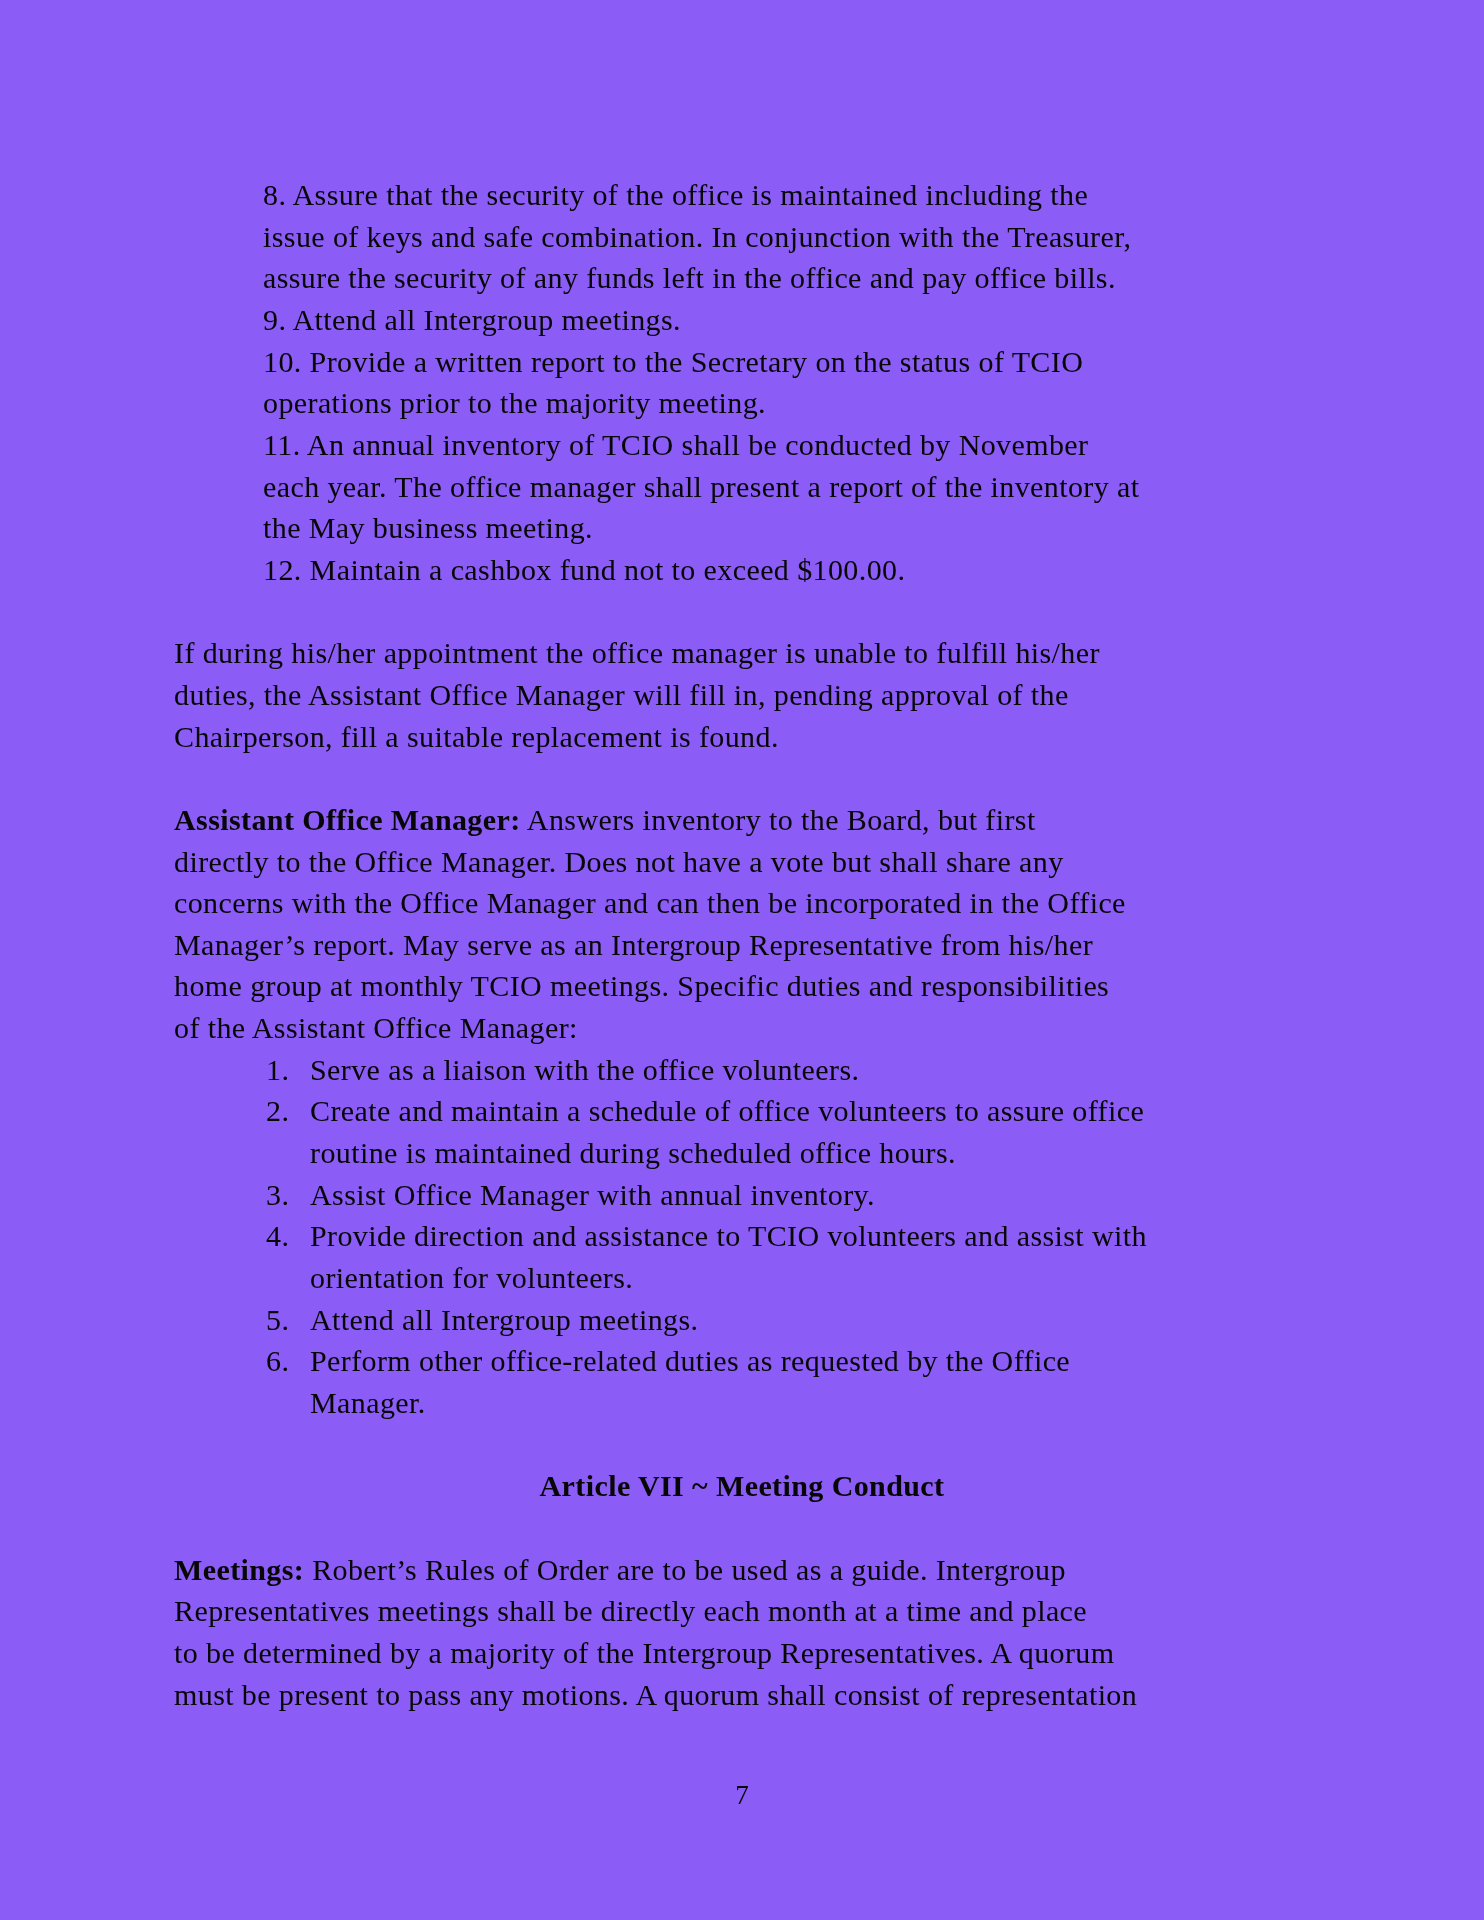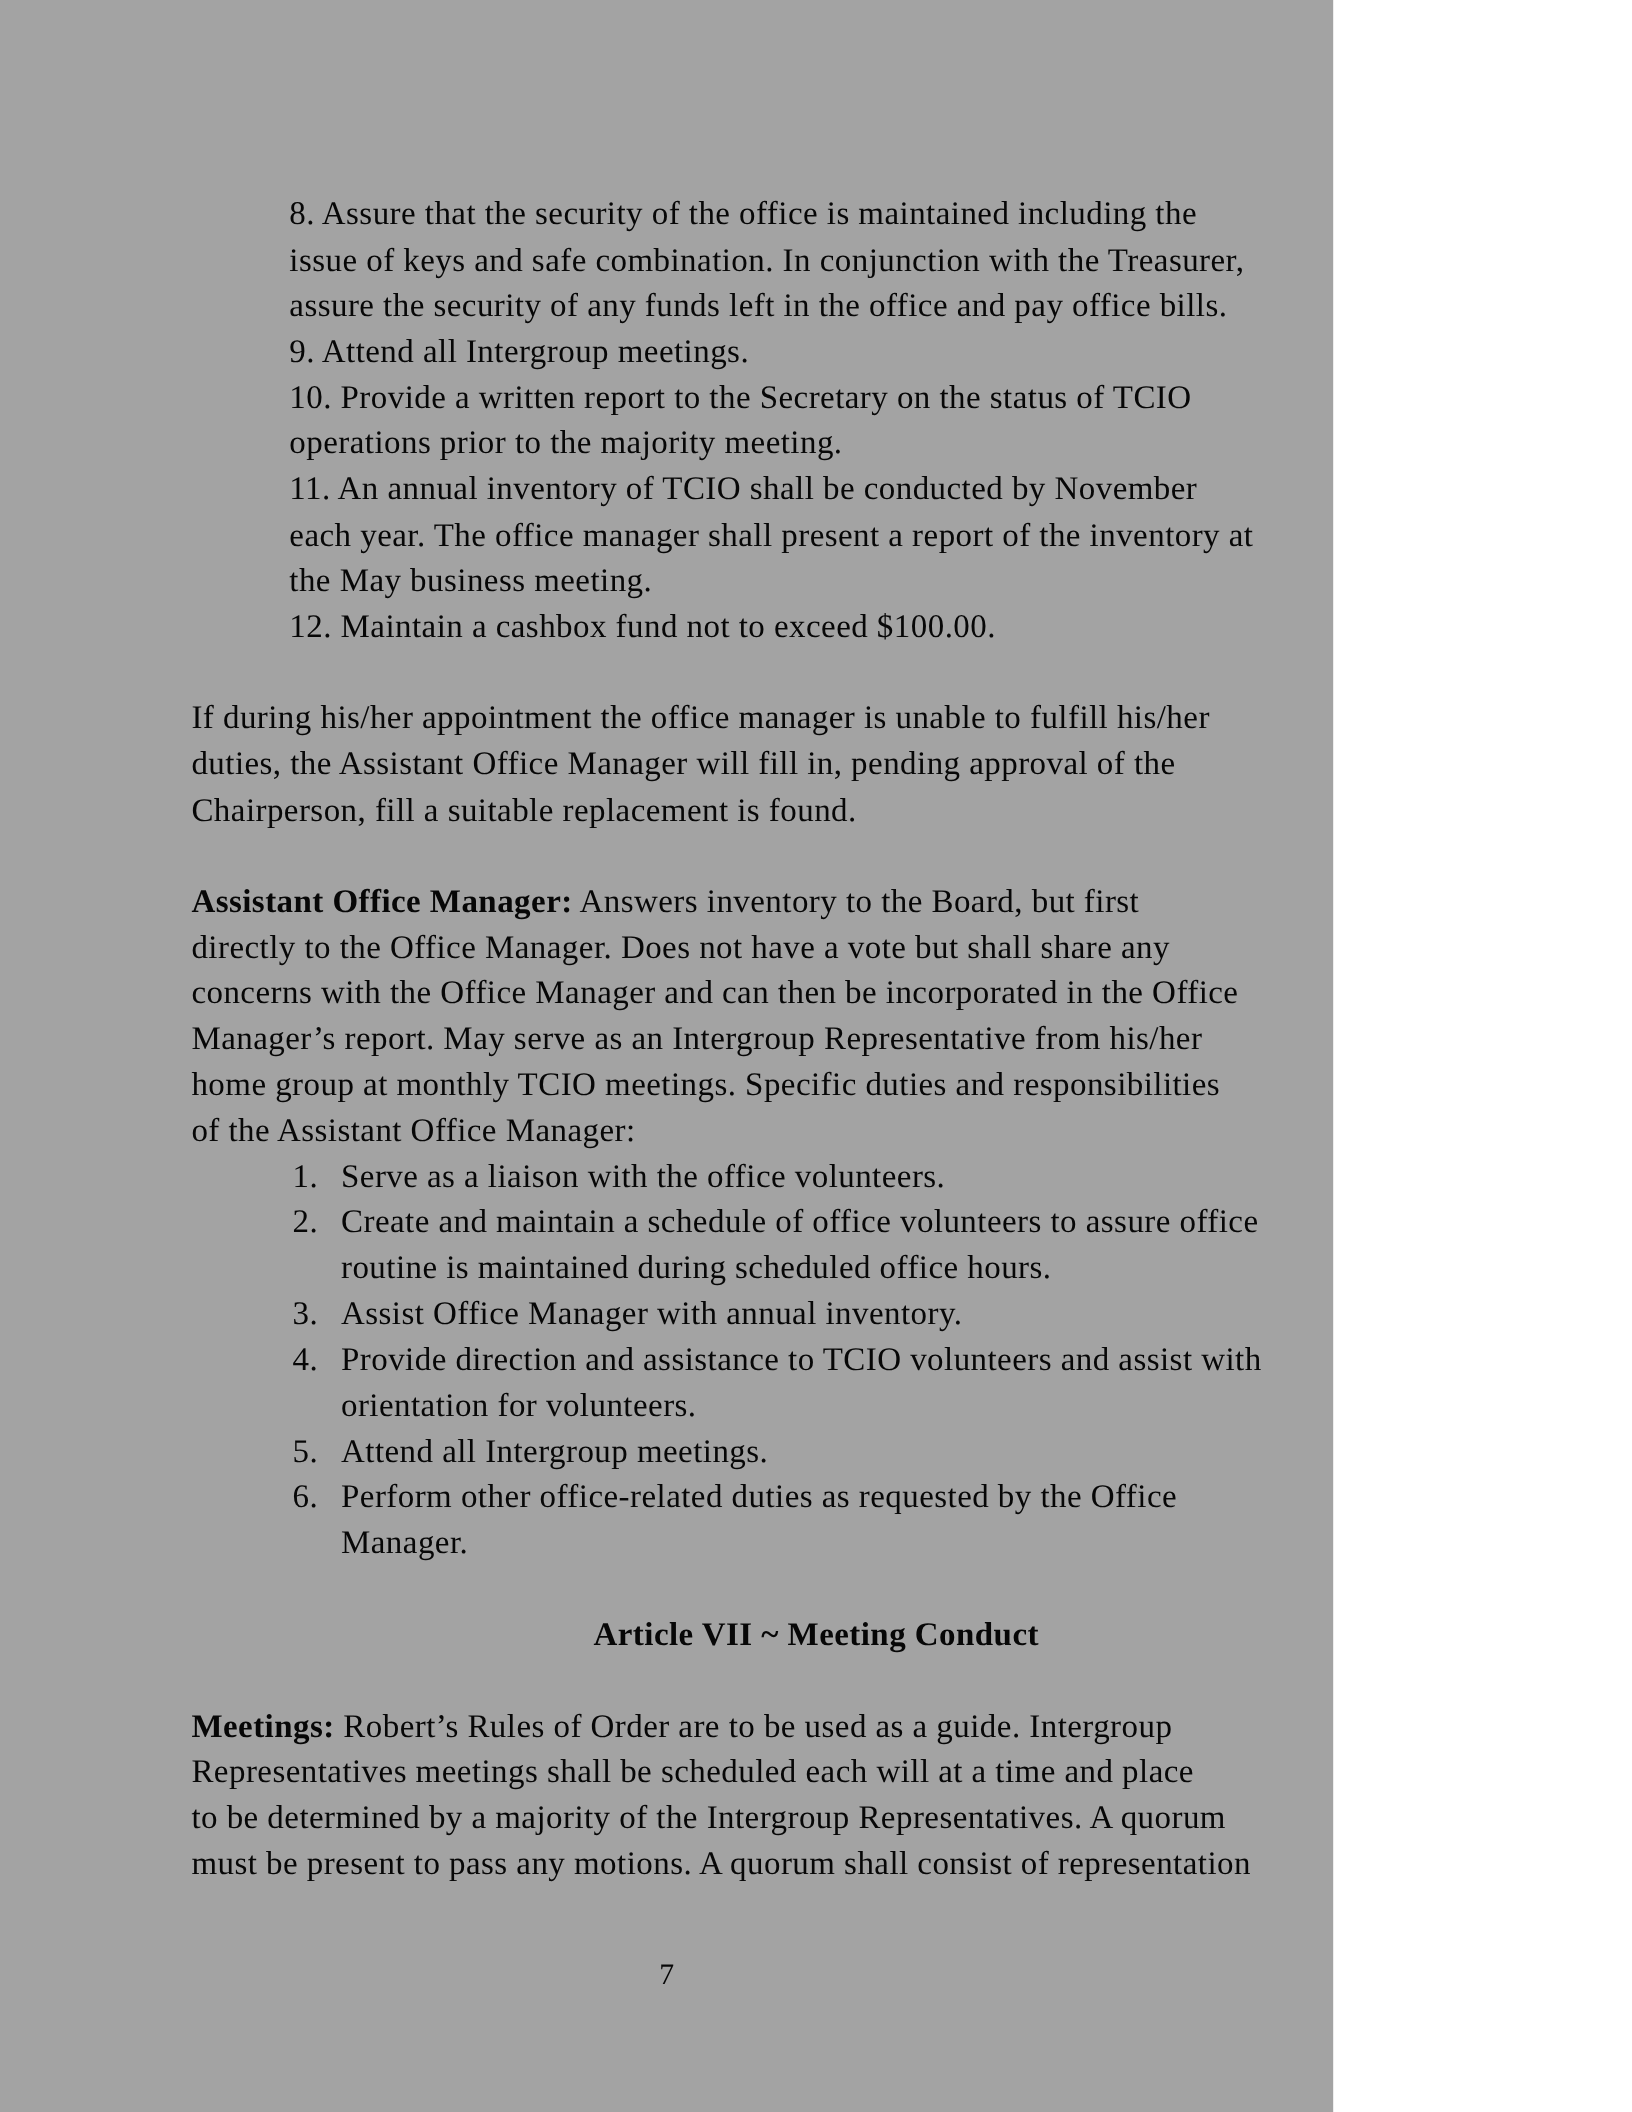--- a/index.html
+++ b/index.html
@@ -2,23 +2,23 @@
 <html><head>
 <meta charset="utf-8">
 <style>
   html, body {
     margin: 0;
     padding: 0;
     background: #ffffff;
   }
   .page {
     position: relative;
-    width: 1212px;
+    width: 1484px;
     height: 1920px;
-    background: #a3a3a3;
+    background: #8b5cf6;
     overflow: hidden;
     font-family: "Liberation Serif", "DejaVu Serif", serif;
     color: #070707;
   }
   .content {
     position: absolute;
     left: 174px;
     top: 174px;
     width: 1136px;
     font-size: 30px;
@@ -90,20 +90,20 @@
     <div class="ln hang"><span class="num">6.</span><span>Perform other office-related duties as requested by the Office</span></div>
     <div class="ln cont">Manager.</div>
 
     <div class="ln blank"></div>
 
     <div class="ln heading">Article VII ~ Meeting Conduct</div>
 
     <div class="ln blank"></div>
 
     <div class="ln"><span class="b">Meetings:</span><span> Robert’s Rules of Order are to be used as a guide. Intergroup</span></div>
-    <div class="ln">Representatives meetings shall be scheduled each will at a time and place</div>
+    <div class="ln">Representatives meetings shall be directly each month at a time and place</div>
     <div class="ln">to be determined by a majority of the Intergroup Representatives. A quorum</div>
     <div class="ln">must be present to pass any motions. A quorum shall consist of representation</div>
 
   </main>
 
   <div class="footer">7</div>
 </div>
 
 </body></html>

